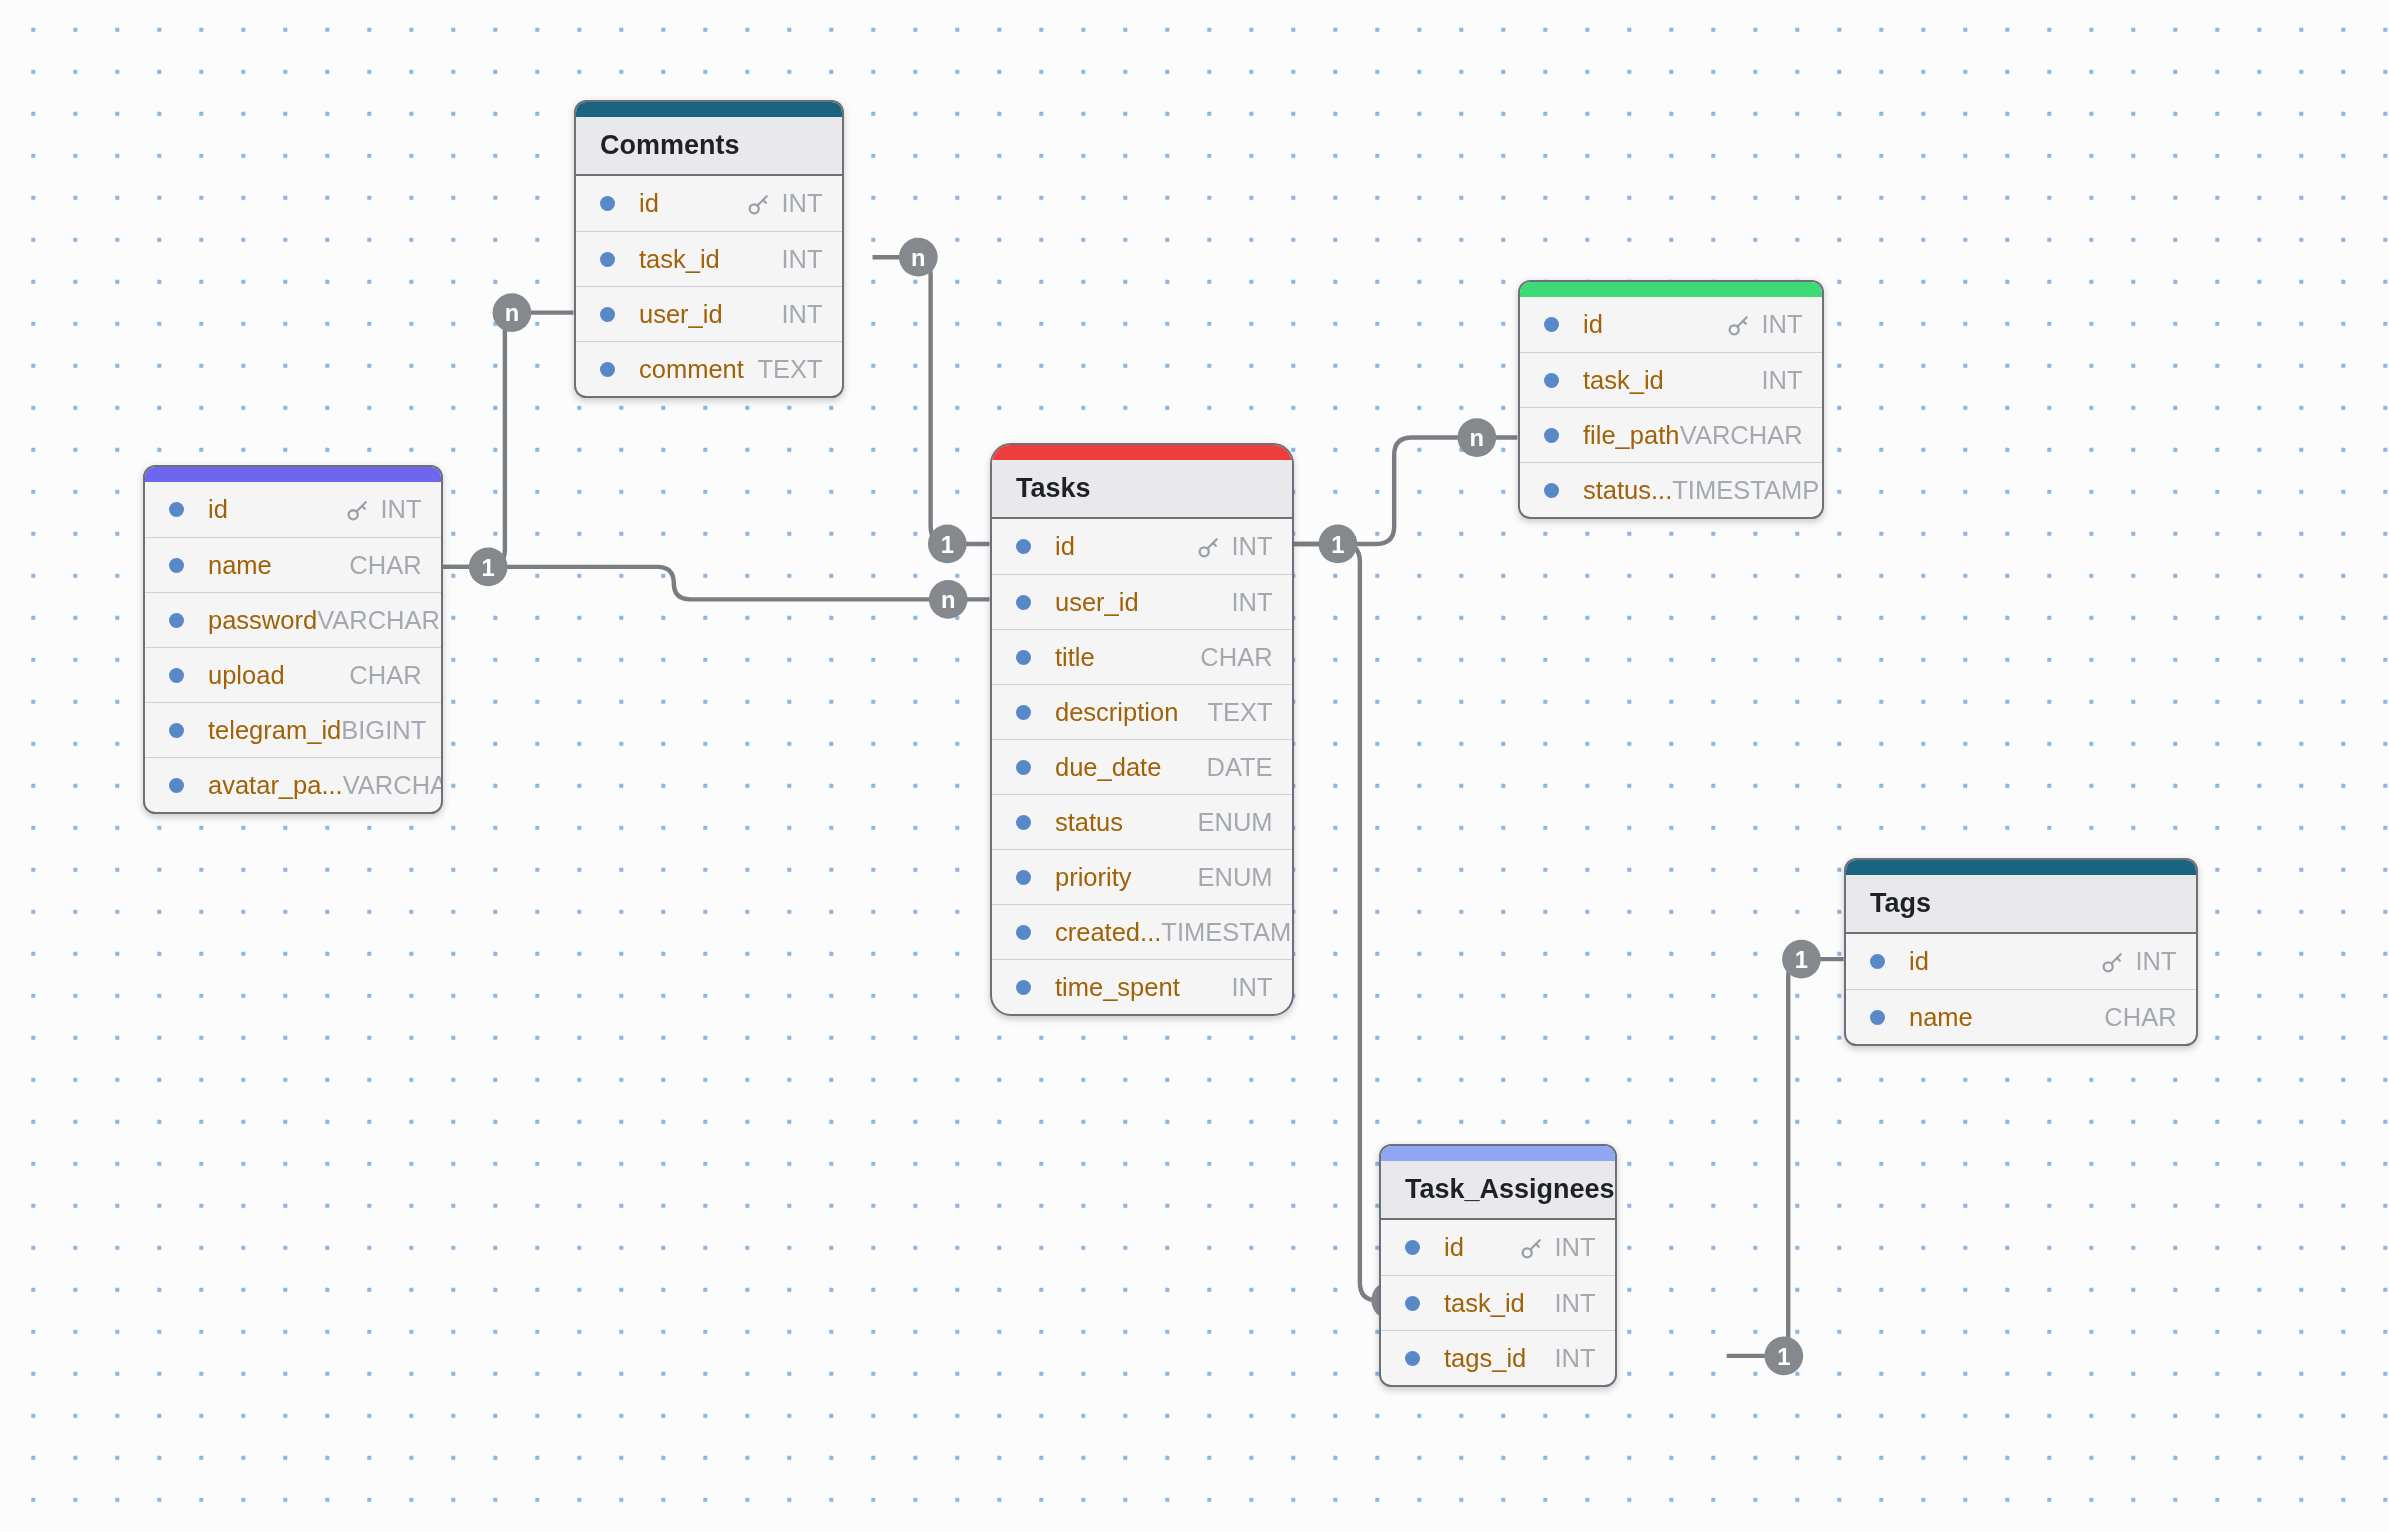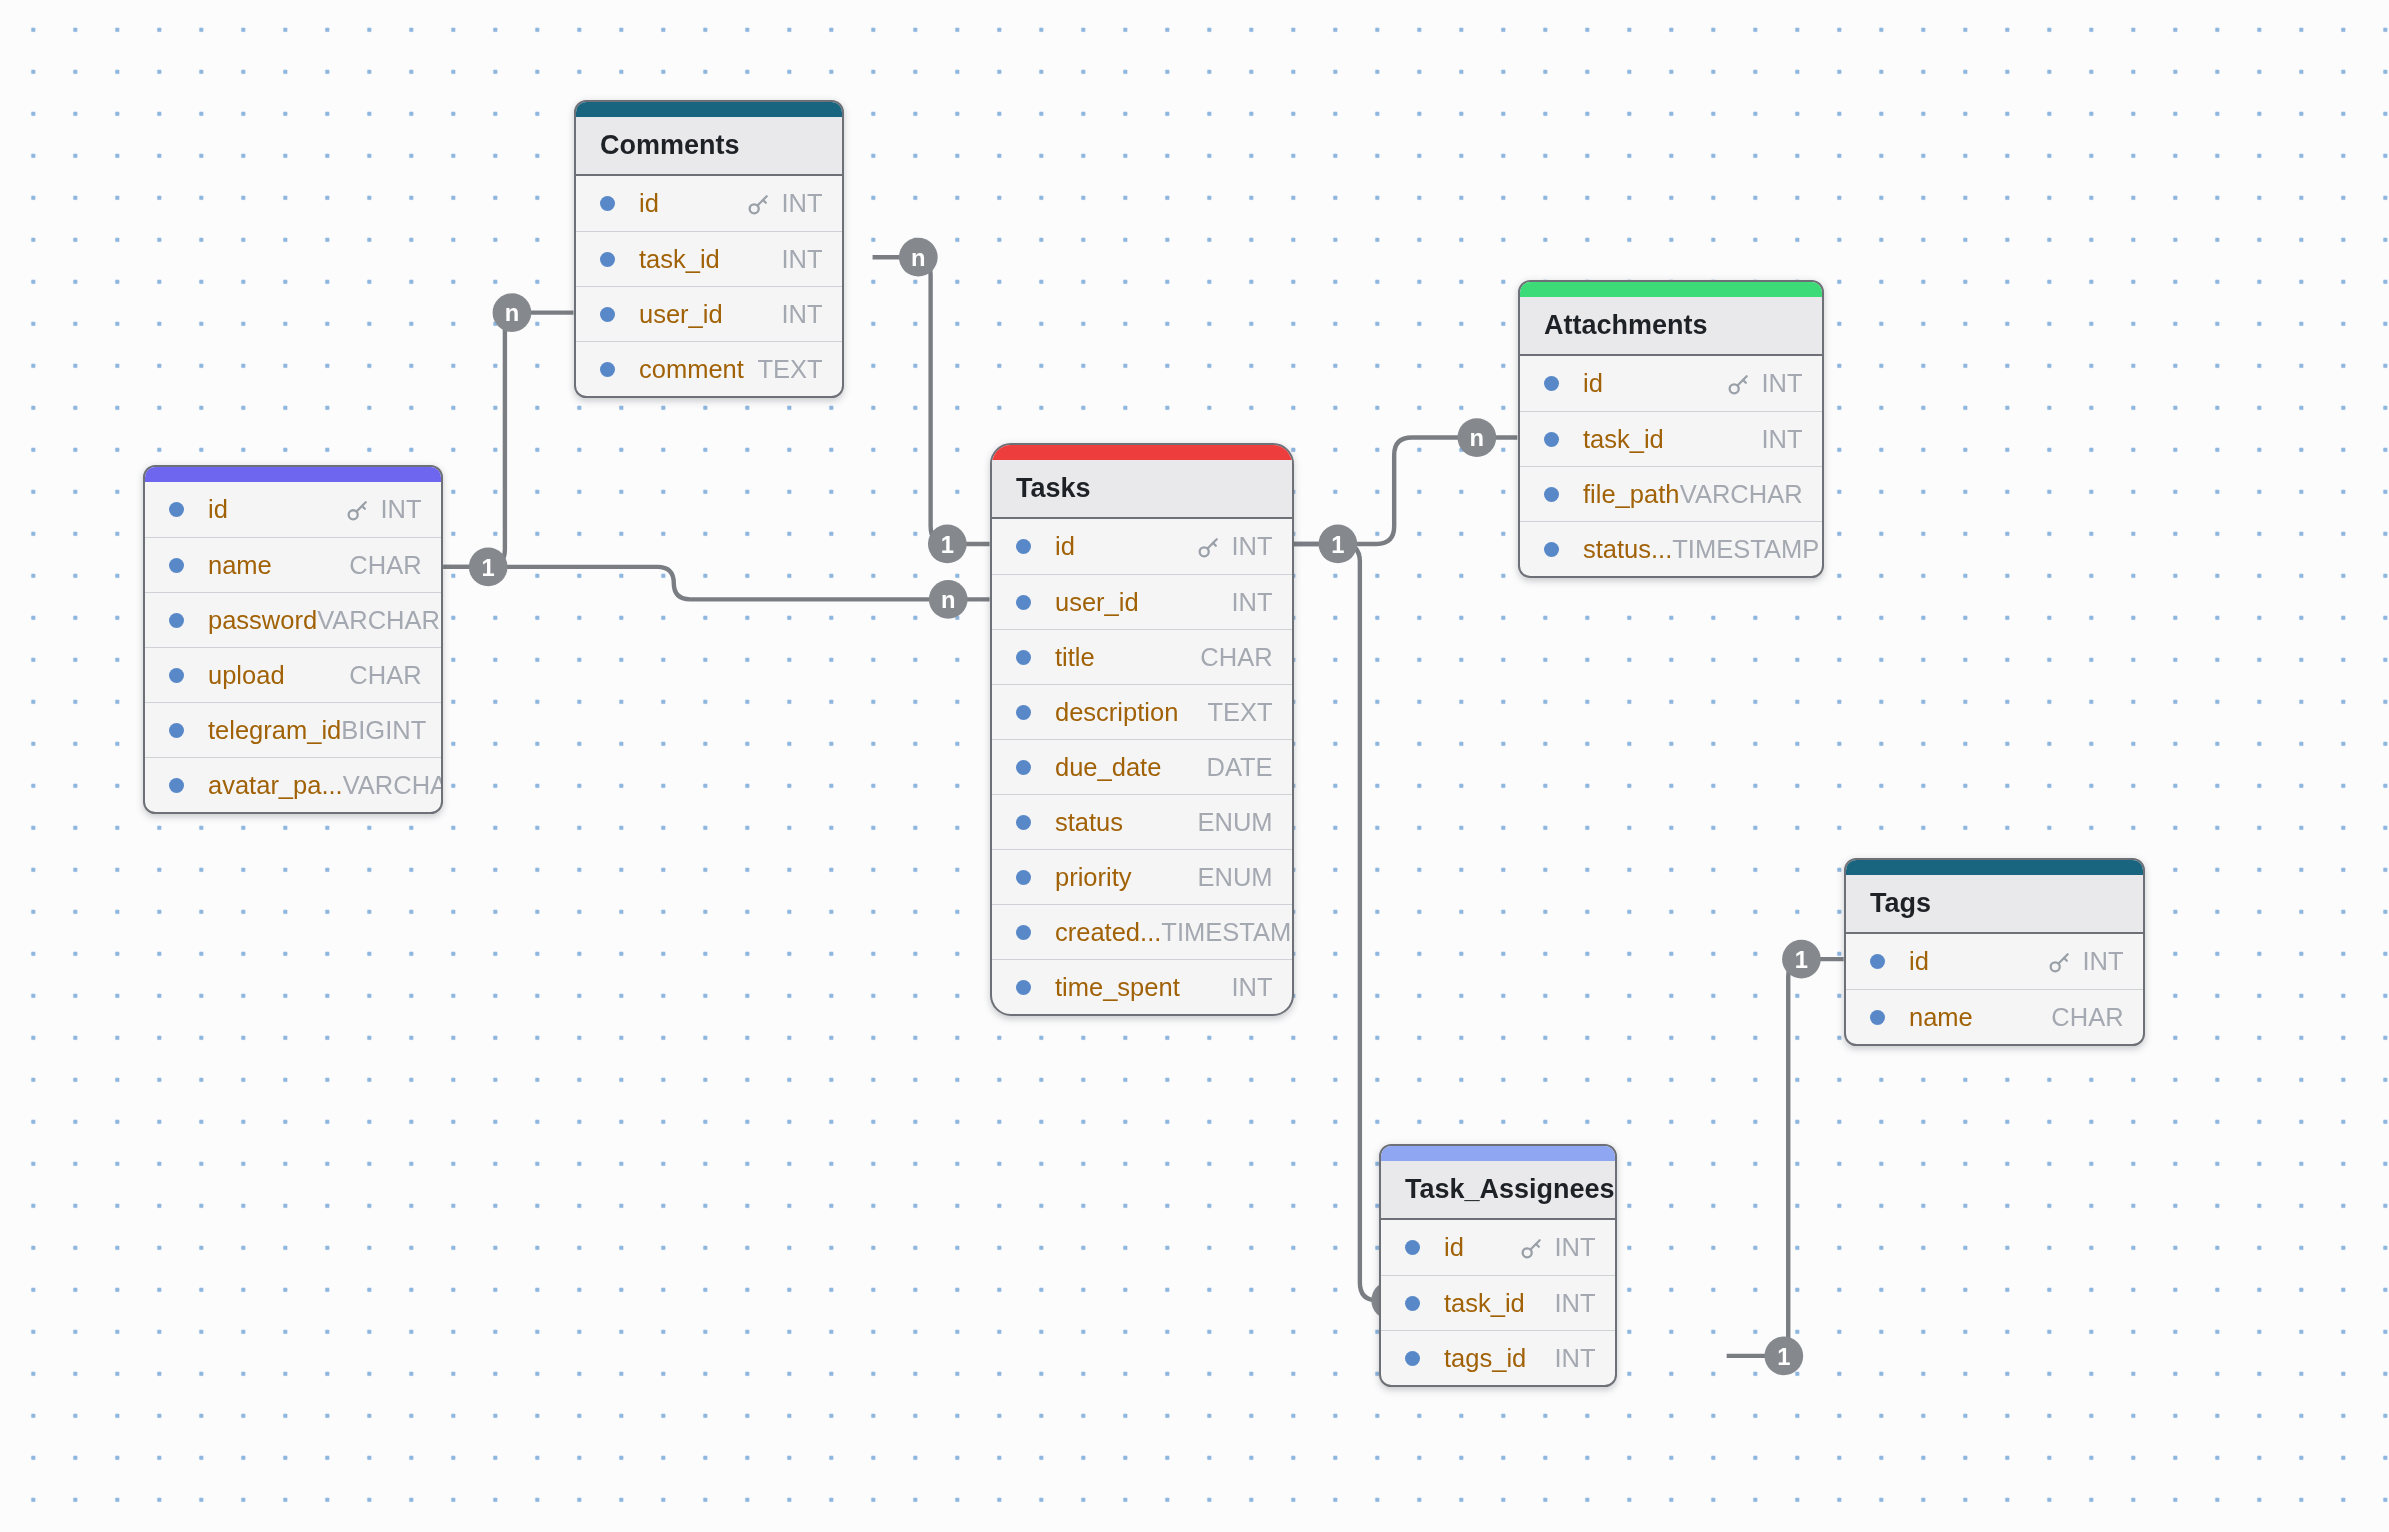--- a/index.html
+++ b/index.html
@@ -277,21 +277,20 @@
     <span class="fname">time_spent</span>
     <span class="ftype">
 
       <span class="ftype-text">INT</span>
     </span>
   </div>
         </div>
   </div>
       <div class="table" style="left: 1518px; top: 280px; width: 306px;">
     <div class="strip" style="background: rgb(61, 219, 120);"></div>
-    <div class="title">Attachments</div>
     <div class="rows">
           <div class="row haskey">
     <span class="dot"></span>
     <span class="fname">id</span>
     <span class="ftype">
       <span class="keyicon">
         <svg width="28" height="28" viewBox="0 0 32 32" fill="none">
           <g stroke="#9aa0a8" stroke-width="2.6" stroke-linecap="round">
             <circle cx="10.5" cy="21.5" r="5.2"></circle>
             <path d="M14.3 17.7 L24.8 7.2"></path>
@@ -321,21 +320,21 @@
           <div class="row">
     <span class="dot"></span>
     <span class="fname">status...</span>
     <span class="ftype">
 
       <span class="ftype-text">TIMESTAMP</span>
     </span>
   </div>
         </div>
   </div>
-      <div class="table" style="left: 1844px; top: 858px; width: 301px; text-align: center;">
+      <div class="table" style="left: 1844px; top: 858px; width: 354px; text-align: center;">
     <div class="strip" style="background: rgb(25, 101, 127);"></div>
     <div class="title">Tags</div>
     <div class="rows">
           <div class="row haskey">
     <span class="dot"></span>
     <span class="fname">id</span>
     <span class="ftype">
       <span class="keyicon">
         <svg width="28" height="28" viewBox="0 0 32 32" fill="none">
           <g stroke="#9aa0a8" stroke-width="2.6" stroke-linecap="round">

